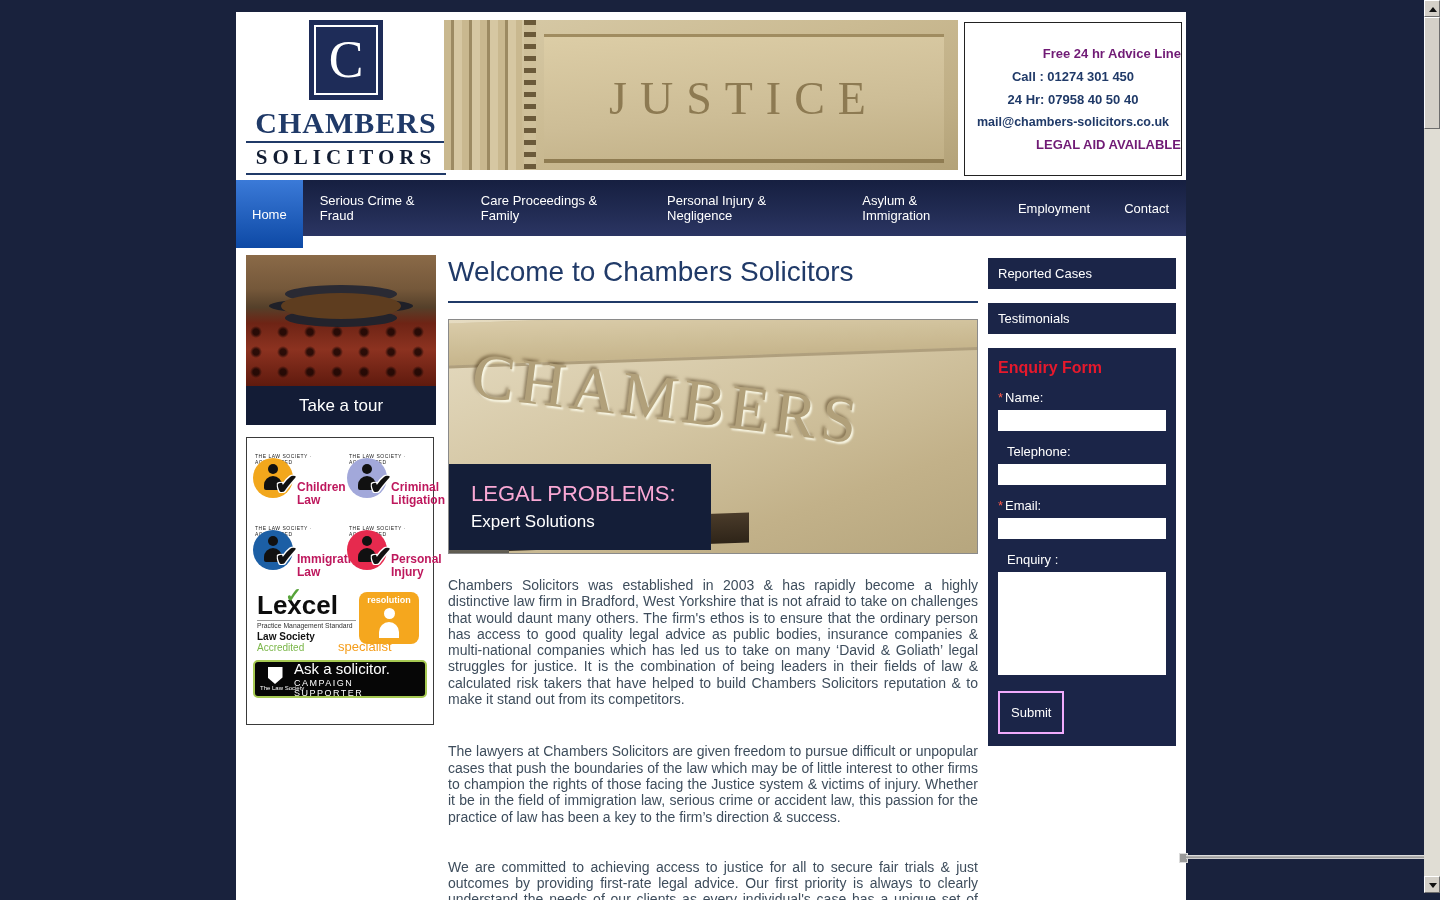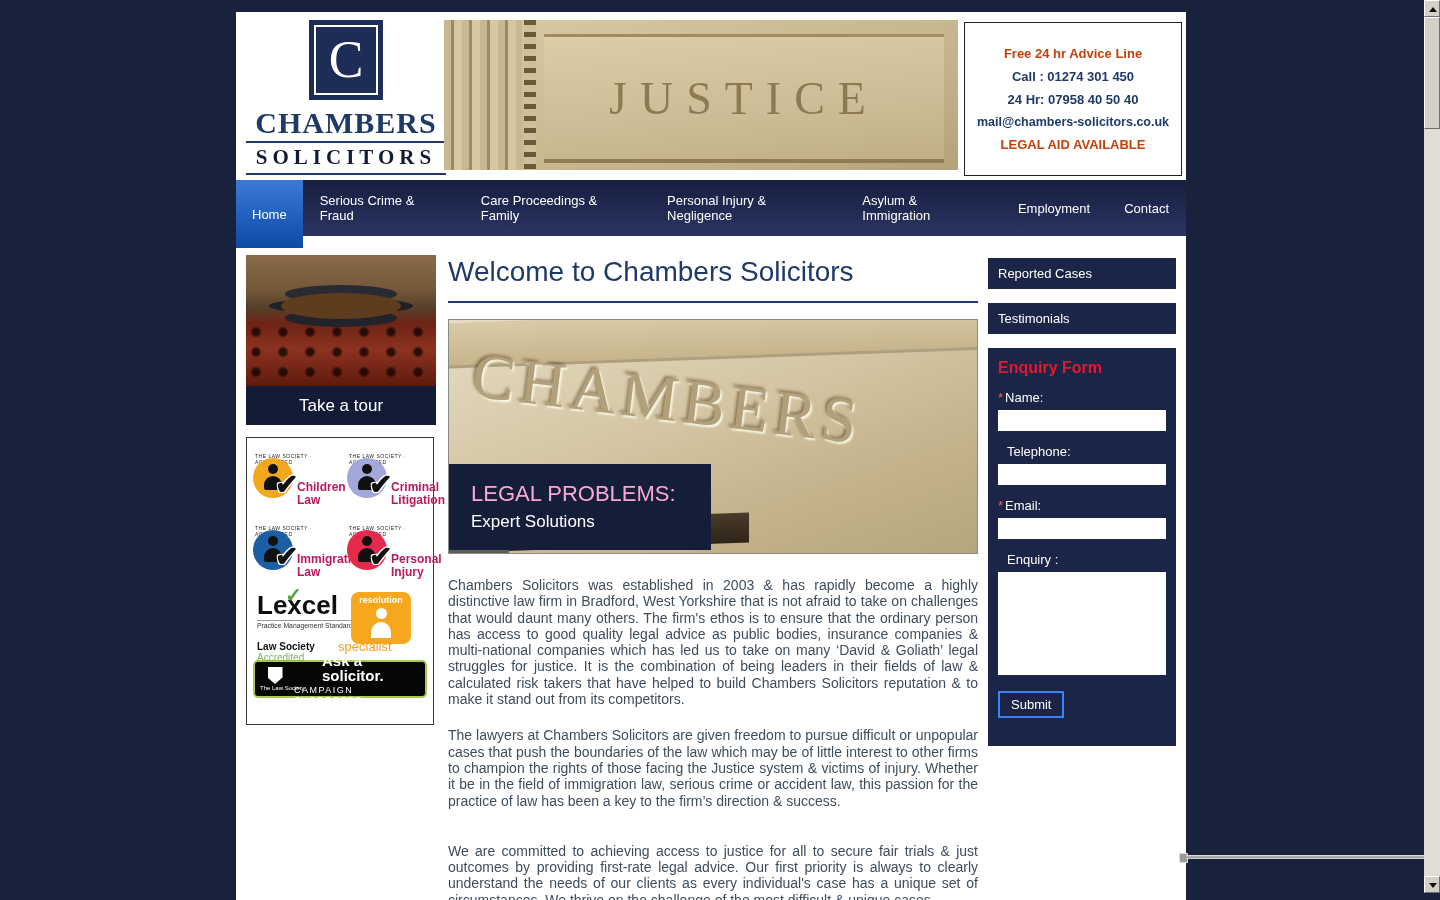--- a/index.html
+++ b/index.html
@@ -30,21 +30,21 @@
   .plaque{position:absolute;left:100px;top:14px;width:400px;height:122px;
           background:linear-gradient(175deg,#dccda6,#cdbd96 60%,#c0af85);
           border-top:3px solid #a08c60;border-bottom:4px solid #8f7c52;
           display:flex;align-items:center;justify-content:center;}
   .justice{font-family:"Liberation Serif",serif;font-size:46px;letter-spacing:13px;color:#8d7a52;
            text-shadow:1px 1px 0 #ead fcc, 1px 1px 1px #eee0bd, -1px -1px 2px #5f4e30;}
 
   .contact{position:absolute;left:728px;top:10px;width:216px;height:152px;background:#fff;
            border:1px solid #222;display:flex;flex-direction:column;justify-content:center;
            text-align:center;gap:8px;font-weight:bold;font-size:13px;}
-  .c-red{color:#c2410c;}
+  .c-red{color:#701a75;text-align:right;}
   .c-navy{color:#203a68;}
   .c-email{color:#203a68;font-size:12.5px;}
 
   
   nav{position:absolute;left:0;top:168px;width:950px;height:56px;
       background:linear-gradient(180deg,#161f40,#222c54 60%,#2b3563);display:flex;align-items:stretch;}
   .nav-item{color:#fff;font-size:13px;display:flex;align-items:center;padding:0 17px;cursor:pointer;}
   .nav-item.active{background:linear-gradient(180deg,#3b7ad8,#0d49a5);height:60px;padding:4px 16px;}
 
   
@@ -79,40 +79,40 @@
   .b-check{position:absolute;left:28px;top:24px;font-size:28px;font-weight:bold;color:#111;
            text-shadow:1px 1px 0 #fff,-1px -1px 0 #fff,1px -1px 0 #fff,-1px 1px 0 #fff;}
   .b-label{position:absolute;left:50px;top:22px;font-size:12px;font-weight:bold;color:#be185d;line-height:13px;margin-top:15px;}
 
   .lexrow{display:flex;padding:4px 6px 0 10px;height:62px;}
   .lexcel{width:104px;}
   .lex-name{font-size:26px;font-weight:bold;color:#0d0d0d;line-height:26px;position:relative;}
   .lex-x{position:relative;}
   .lex-check{position:absolute;left:-2px;top:-8px;color:#57a33a;font-size:20px;font-weight:bold;}
   .lex-sub1{font-size:6.8px;color:#333;border-top:1px solid #999;margin-top:2px;padding-top:1px;}
-  .lex-sub2{font-size:10px;font-weight:bold;color:#111;margin-top:12px;}
+  .lex-sub2{font-size:10px;font-weight:bold;color:#111;margin-top:2px;}
   .lex-sub2 span{color:#7ab648;font-weight:normal;}
   .resol{position:relative;width:66px;height:60px;margin-left:8px;}
-  .r-rect{position:absolute;right:16px;top:0;width:60px;height:52px;background:#f5a71e;border-radius:8px;
+  .r-rect{position:absolute;right:8px;top:0;width:60px;height:52px;background:#f5a71e;border-radius:8px;
           text-align:center;}
   .r-name{font-size:9px;color:#fff;font-weight:bold;margin-top:3px;}
   .r-person{position:absolute;left:19px;top:16px;width:22px;height:30px;}
   .r-person::before{content:"";position:absolute;top:0;left:6px;width:11px;height:11px;border-radius:50%;background:#fff;}
   .r-person::after{content:"";position:absolute;bottom:0;left:1px;width:20px;height:16px;
                    border-radius:10px 10px 0 0;background:#fff;}
   .r-spec{position:absolute;left:-26px;bottom:-2px;color:#f59d1a;font-size:13px;}
 
   .askbar{margin:6px 6px 0 6px;height:38px;background:#060606;border:2px solid #a6c952;border-radius:5px;
           display:flex;align-items:center;padding:0 5px;box-sizing:border-box;}
   .crest-wrap{width:30px;text-align:center;}
   .crest{width:15px;height:17px;margin:0 auto;background:#fff;
          clip-path:polygon(0 0,100% 0,100% 62%,50% 100%,0 62%);}
   .crest-org{font-size:6px;color:#fff;white-space:nowrap;margin-top:1px;}
   .ask-text{margin-left:4px;}
-  .ask-title{color:#fff;font-size:15px;font-weight:bold;line-height:15px;margin-left:28px;}
+  .ask-title{color:#fff;font-size:15px;font-weight:normal;line-height:15px;}
   .ask-sub{color:#fff;font-size:9px;letter-spacing:1.5px;margin-top:2px;}
 
   .legalaid{margin:7px 6px 0 6px;background:#2d2d9e;border:1px solid #15154d;color:#fff;
             font-size:10.5px;font-weight:bold;text-align:center;padding:3px 0;line-height:12px;}
 
   
   .main{position:absolute;left:212px;top:3px;width:530px;}
   h1{margin:0;font-size:28px;font-weight:normal;color:#203a68;line-height:34px;}
   .h-rule{border:none;border-top:2px solid #203a68;margin:12px 0 0 0;}
   .hero{position:relative;margin-top:16px;width:528px;height:233px;border:1px solid #8a8a8a;
@@ -125,35 +125,35 @@
         text-shadow:2px 2px 2px rgba(255,255,240,.85), -2px -2px 3px rgba(80,60,30,.55);}
   .hero-lintel{position:absolute;left:0;bottom:0;width:300px;height:30px;
         background:linear-gradient(180deg,#4a3b2a,#2e2418);transform:skewY(-2deg);transform-origin:left;}
   .hero-brick{position:absolute;left:0;bottom:0;width:60px;height:52px;
         background:linear-gradient(180deg,#8d3b30,#7a7468 70%,#5e5a50);}
   .overlay{position:absolute;left:0;top:144px;width:262px;height:86px;background:#141e38;
         display:flex;flex-direction:column;justify-content:center;padding-left:22px;box-sizing:border-box;}
   .ov1{color:#f9a8d4;font-size:22px;line-height:29px;}
   .ov2{color:#ffffff;font-size:17px;line-height:28px;}
   .para{width:530px;text-align:justify;color:#3e4d5c;font-size:14px;line-height:16.3px;margin:0;}
-  .p1{margin-top:23px;} .p2{margin-top:20px;} .p3{margin-top:34px;}
+  .p1{margin-top:23px;} .p2{margin-top:36px;} .p3{margin-top:34px;}
 
   
   .right{position:absolute;left:752px;top:6px;width:188px;}
   .side-bar{height:31px;background:#1b2548;color:#fff;font-size:13px;display:flex;align-items:center;
             padding-left:10px;margin-bottom:14px;cursor:pointer;box-sizing:border-box;width:188px;}
   .form-panel{width:188px;height:398px;background:#1b2548;box-sizing:border-box;padding:11px 10px;margin-top:0;}
   .form-title{color:#e6192c;font-size:16px;font-weight:bold;}
   .f-label{color:#fff;font-size:13px;margin-top:13px;}
   .f-label .star{color:#ff5a4a;margin-right:2px;}
   .f-label.indent{padding-left:9px;}
   .f-input{display:block;width:100%;height:21px;border:none;background:#fff;margin-top:5px;box-sizing:border-box;}
   .f-area{display:block;width:100%;height:103px;border:none;background:#fff;margin-top:5px;resize:none;box-sizing:border-box;}
-  .f-submit{margin-top:16px;background:#1b2548;color:#fff;font-size:13px;border:2px solid #3b82f6;
-            padding:4px 11px;cursor:pointer;}
+  .f-submit{margin-top:16px;background:#1b2548;color:#fff;font-size:13px;border:2px solid #f0abfc;
+            padding:12px 11px;cursor:pointer;}
 
   
   .groove{position:absolute;left:1186px;top:855px;width:238px;height:4px;
           background:linear-gradient(180deg,#f2f2f2,#8f8f8f 55%,#e6e6e6);}
   .groove-nub{position:absolute;left:1179px;top:853px;width:7px;height:8px;background:#9a9a9a;border:1px solid #dcdcdc;}
   .scrollbar{position:absolute;right:0;top:0;width:16px;height:893px;background:#e0ddd4;}
   .sb-btn{position:absolute;left:0;width:16px;height:17px;background:#d4d0c8;
           border:1px solid;border-color:#ffffff #6d6d6d #6d6d6d #ffffff;box-sizing:border-box;}
   .sb-up{top:0;} .sb-down{bottom:0;}
   .sb-arrow{position:absolute;left:4px;width:0;height:0;border-left:4px solid transparent;border-right:4px solid transparent;}

